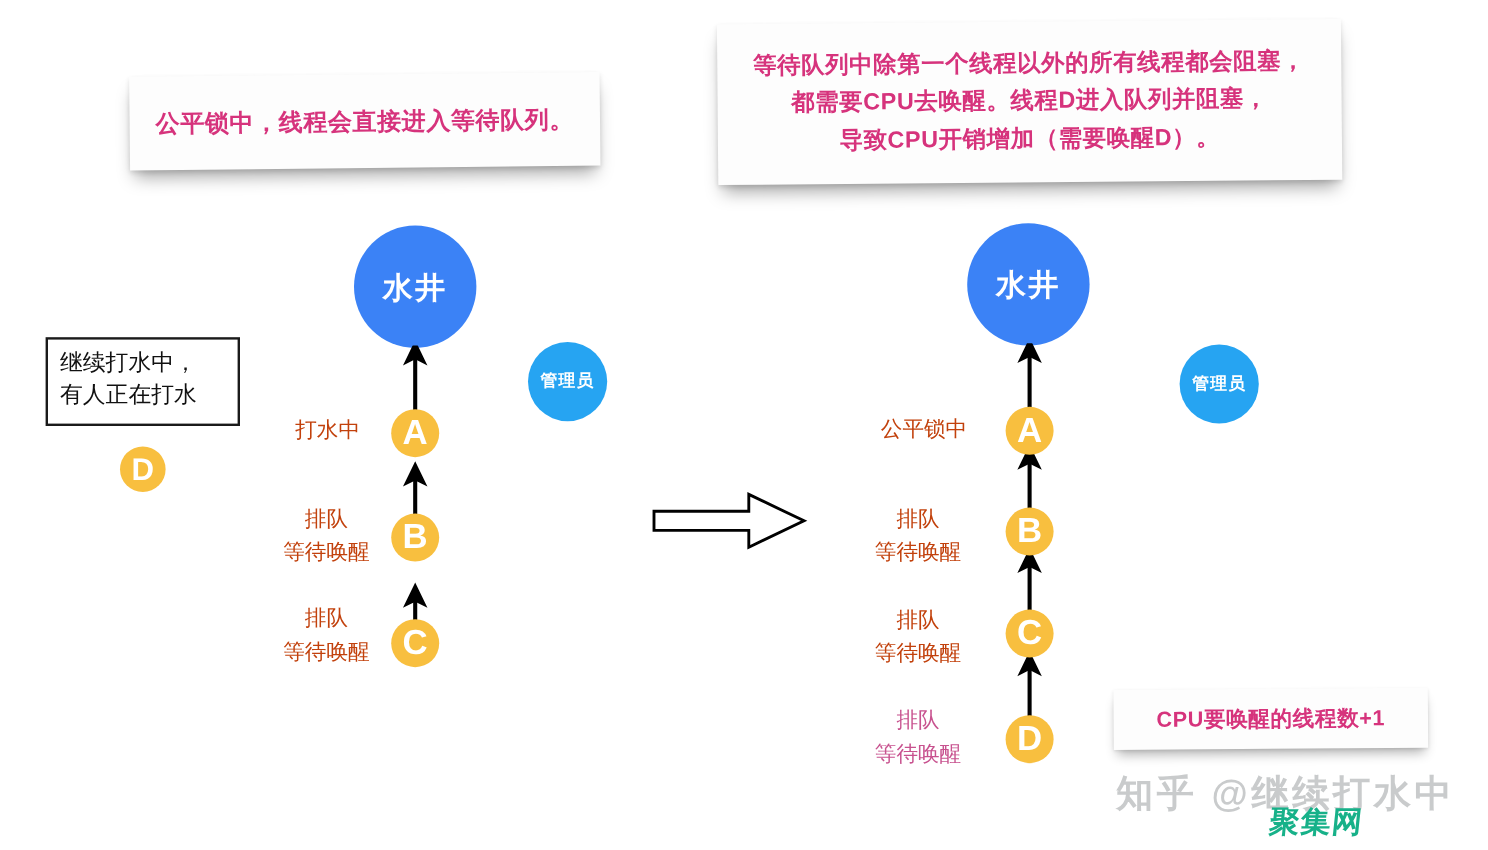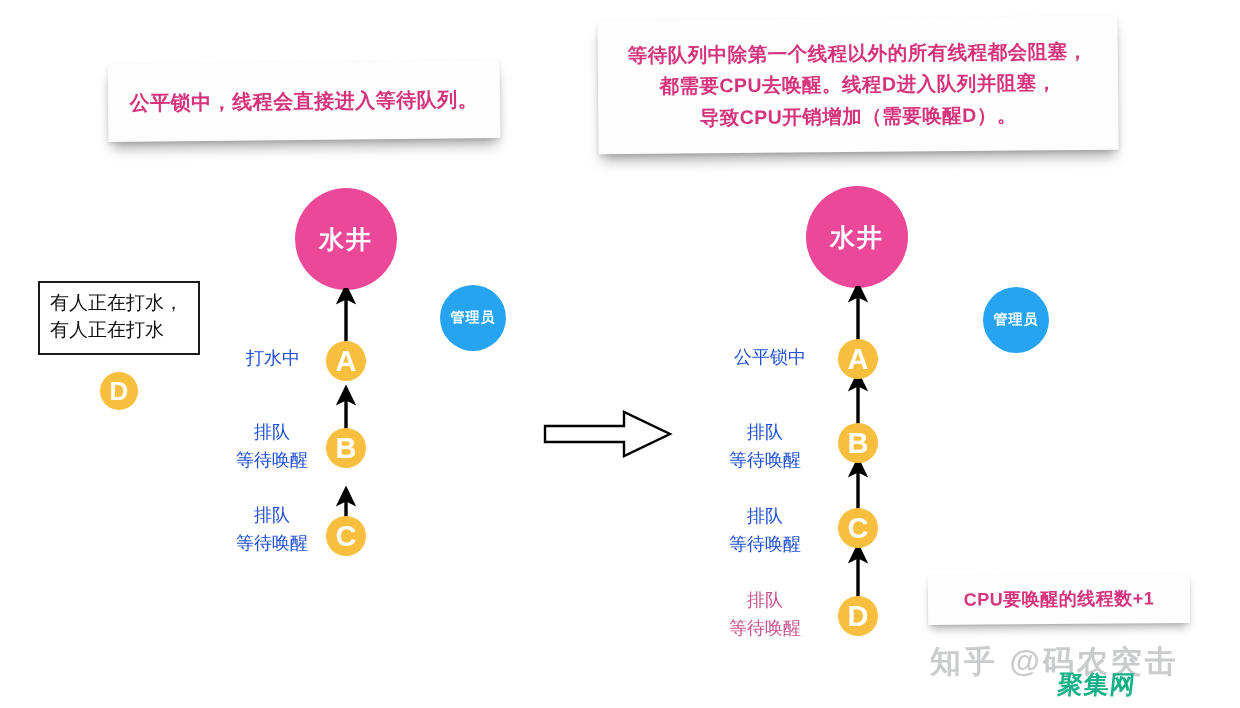--- a/index.html
+++ b/index.html
@@ -82,21 +82,21 @@
     position: absolute;
     border-radius: 50%;
     display: flex;
     align-items: center;
     justify-content: center;
     color: #ffffff;
     font-weight: bold;
     box-sizing: border-box;
   }
   .well {
-    background: #ec4899;
+    background: #3b82f6;
     font-size: 25px;
     letter-spacing: 2px;
   }
   .admin {
     background: #26a4f2;
     font-size: 14px;
     letter-spacing: 1px;
   }
   .thread {
     background: #f8bf3f;
@@ -118,21 +118,21 @@
     align-items: center;
     justify-content: center;
   }
 
   
   .qlabel {
     position: absolute;
     text-align: center;
     font-size: 18px;
     line-height: 1.55;
-    color: #1d4ed8;
+    color: #c2410c;
     white-space: nowrap;
     transform: translate(-50%, -50%);
   }
   .qlabel.pink { color: #c8528f; }
 
   
   .vconn { position: absolute; }
 
   
   #transition-arrow {
@@ -181,21 +181,21 @@
 
   <div class="callout" id="callout-right">
     <div>
       <span class="line">等待队列中除第一个线程以外的所有线程都会阻塞，</span>
       <span class="line">都需要CPU去唤醒。线程D进入队列并阻塞，</span>
       <span class="line">导致CPU开销增加（需要唤醒D）。</span>
     </div>
   </div>
 
   <div class="thought-box" id="thought-d">
-    <span class="line">有人正在打水，</span><br>
+    <span class="line">继续打水中，</span><br>
     <span class="line">有人正在打水</span>
   </div>
 
   <div class="thread-free" style="left:100px; top:372px;">D</div>
 
   <div class="node well" style="left:295px; top:188px; width:102px; height:102px;">水井</div>
 
   <div class="node admin" style="left:440px; top:285px; width:66px; height:66px;">管理员</div>
 
   <svg class="vconn" style="left:332px; top:288px;" width="28" height="280" viewBox="0 0 28 280">
@@ -275,16 +275,16 @@
     <span class="line">排队</span><br>
     <span class="line">等待唤醒</span>
   </div>
 
   <div class="callout" id="callout-cpu">
     <div>
       <span class="line">CPU要唤醒的线程数+1</span>
     </div>
   </div>
 
-  <div id="watermark-zhihu">知乎 @码农突击</div>
+  <div id="watermark-zhihu">知乎 @继续打水中</div>
   <div id="watermark-site">聚集网</div>
 
 </div>
 
 </body></html>

